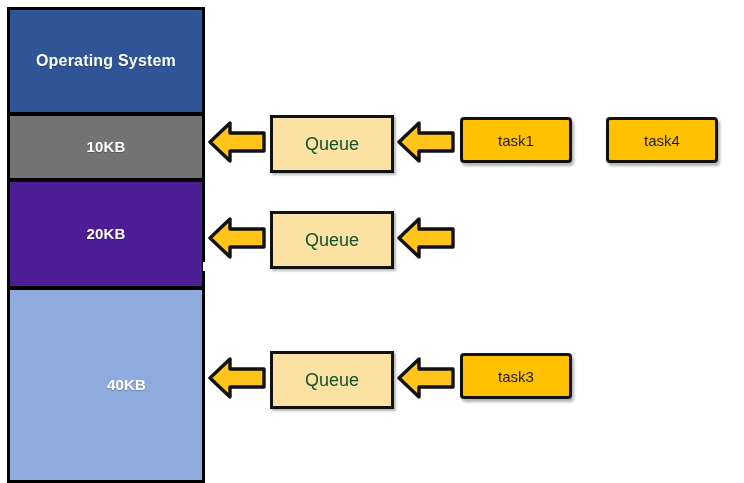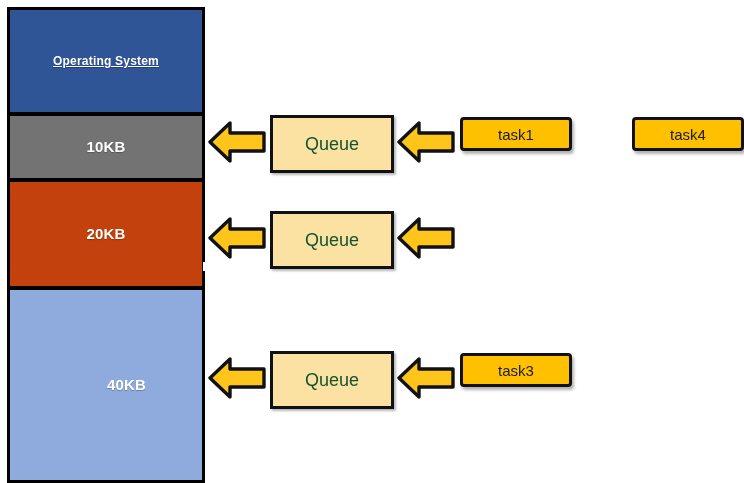--- a/index.html
+++ b/index.html
@@ -40,30 +40,30 @@
     text-align: center;
     letter-spacing: 0.2px;
     line-height: 1.22;
     text-shadow: 0 1px 1px rgba(0,0,0,0.25);
   }
   .mem-os {
     top: 0;
     height: 108px;
     background: #2F5597;
   }
-  .mem-os .mem-label { font-size: 12px; text-decoration: underline; }
+  .mem-os .mem-label { font-size: 16px; }
   .mem-b10 {
     top: 106px;
     height: 68px;
     background: #737373;
   }
   .mem-b20 {
     top: 172px;
     height: 110px;
-    background: #c2410c;
+    background: #4c1d95;
   }
   .mem-b40 {
     top: 280px;
     height: 196px;
     background: #8FAADC;
     padding-left: 41px;
   }
   .mem-size-label { font-size: 15px; }
 
   
@@ -100,21 +100,21 @@
   .queue-box span {
     font-size: 18px;
     color: #14532d;
   }
 
   
   .task-box {
     position: absolute;
     box-sizing: border-box;
     width: 112px;
-    height: 34px;
+    height: 46px;
     background: #FFC000;
     border: 3px solid #111111;
     border-radius: 4px;
     display: flex;
     align-items: center;
     justify-content: center;
     box-shadow: 2px 3px 3px rgba(0,0,0,0.30);
   }
   .task-box span {
     font-size: 15px;
@@ -163,21 +163,21 @@
   <div class="arrow-left" style="left:397px; top:119px;">
     <svg viewBox="0 0 58 46" xmlns="http://www.w3.org/2000/svg">
       <polygon points="2,23 22,4 22,14 56,14 56,32 22,32 22,42" fill="#FFC51B" stroke="#111111" stroke-width="3.4" stroke-linejoin="round"></polygon>
     </svg>
   </div>
 
   <div class="task-box" style="left:460px; top:117px;">
     <span>task1</span>
   </div>
 
-  <div class="task-box" style="left:632px; top:117px;">
+  <div class="task-box" style="left:606px; top:117px;">
     <span>task4</span>
   </div>
 
   <div class="arrow-left" style="left:208px; top:215px;">
     <svg viewBox="0 0 58 46" xmlns="http://www.w3.org/2000/svg">
       <polygon points="2,23 22,4 22,14 56,14 56,32 22,32 22,42" fill="#FFC51B" stroke="#111111" stroke-width="3.4" stroke-linejoin="round"></polygon>
     </svg>
   </div>
 
   <div class="queue-box" style="left:270px; top:211px;">

